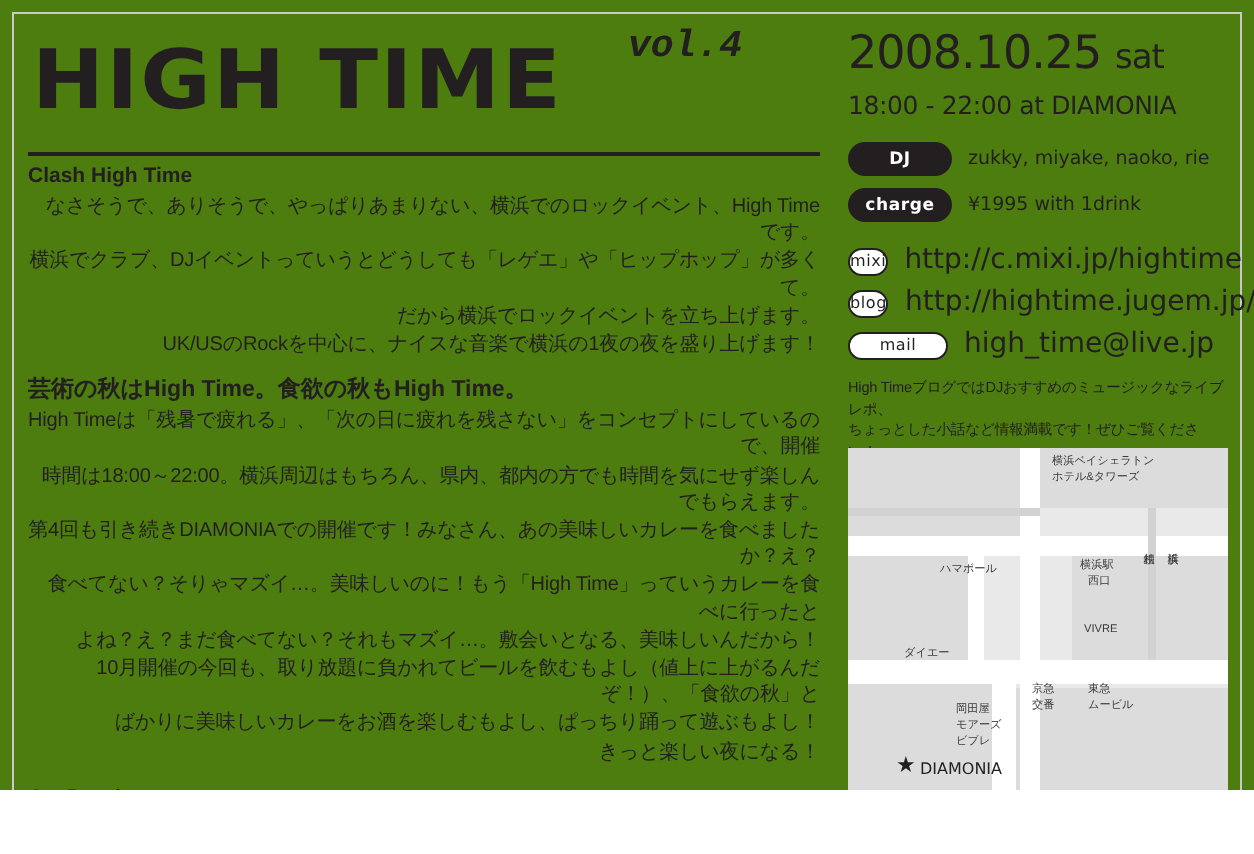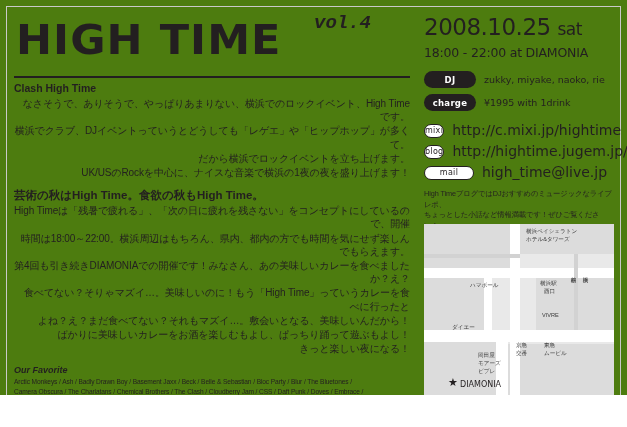--- a/index.html
+++ b/index.html
@@ -276,20 +276,21 @@
       <p class="para">UK/USのRockを中心に、ナイスな音楽で横浜の1夜の夜を盛り上げます！</p>
 
       <div class="gap"></div>
 
       <p class="sec-head big">芸術の秋はHigh Time。食欲の秋もHigh Time。</p>
       <p class="para">High Timeは「残暑で疲れる」、「次の日に疲れを残さない」をコンセプトにしているので、開催</p>
       <p class="para">時間は18:00～22:00。横浜周辺はもちろん、県内、都内の方でも時間を気にせず楽しんでもらえます。</p>
       <p class="para">第4回も引き続きDIAMONIAでの開催です！みなさん、あの美味しいカレーを食べましたか？え？</p>
       <p class="para">食べてない？そりゃマズイ…。美味しいのに！もう「High Time」っていうカレーを食べに行ったと</p>
       <p class="para">よね？え？まだ食べてない？それもマズイ…。敷会いとなる、美味しいんだから！</p>
+      <p class="para">10月開催の今回も、取り放題に負かれてビールを飲むもよし（値上に上がるんだぞ！）、「食欲の秋」と</p>
       <p class="para">ばかりに美味しいカレーをお酒を楽しむもよし、ぱっちり踊って遊ぶもよし！</p>
       <p class="para">きっと楽しい夜になる！</p>
 
       <div class="gap"></div>
 
       <p class="fav-head">Our Favorite</p>
       <div class="fav-list">
         <div>Arctic Monkeys / Ash / Badly Drawn Boy / Basement Jaxx / Beck / Belle &amp; Sebastian / Bloc Party / Blur / The Bluetones /</div>
         <div>Camera Obscura / The Charlatans / Chemical Brothers / The Clash / Cloudberry Jam / CSS / Daft Punk / Doves / Embrace /</div>
         <div>Farrah / Fountains of Wayne / Franz Ferdinand / The Fratellis / Hard-Fi / The Hives / Idlewild / Jet / Joy Division / Junior Senior /</div>

